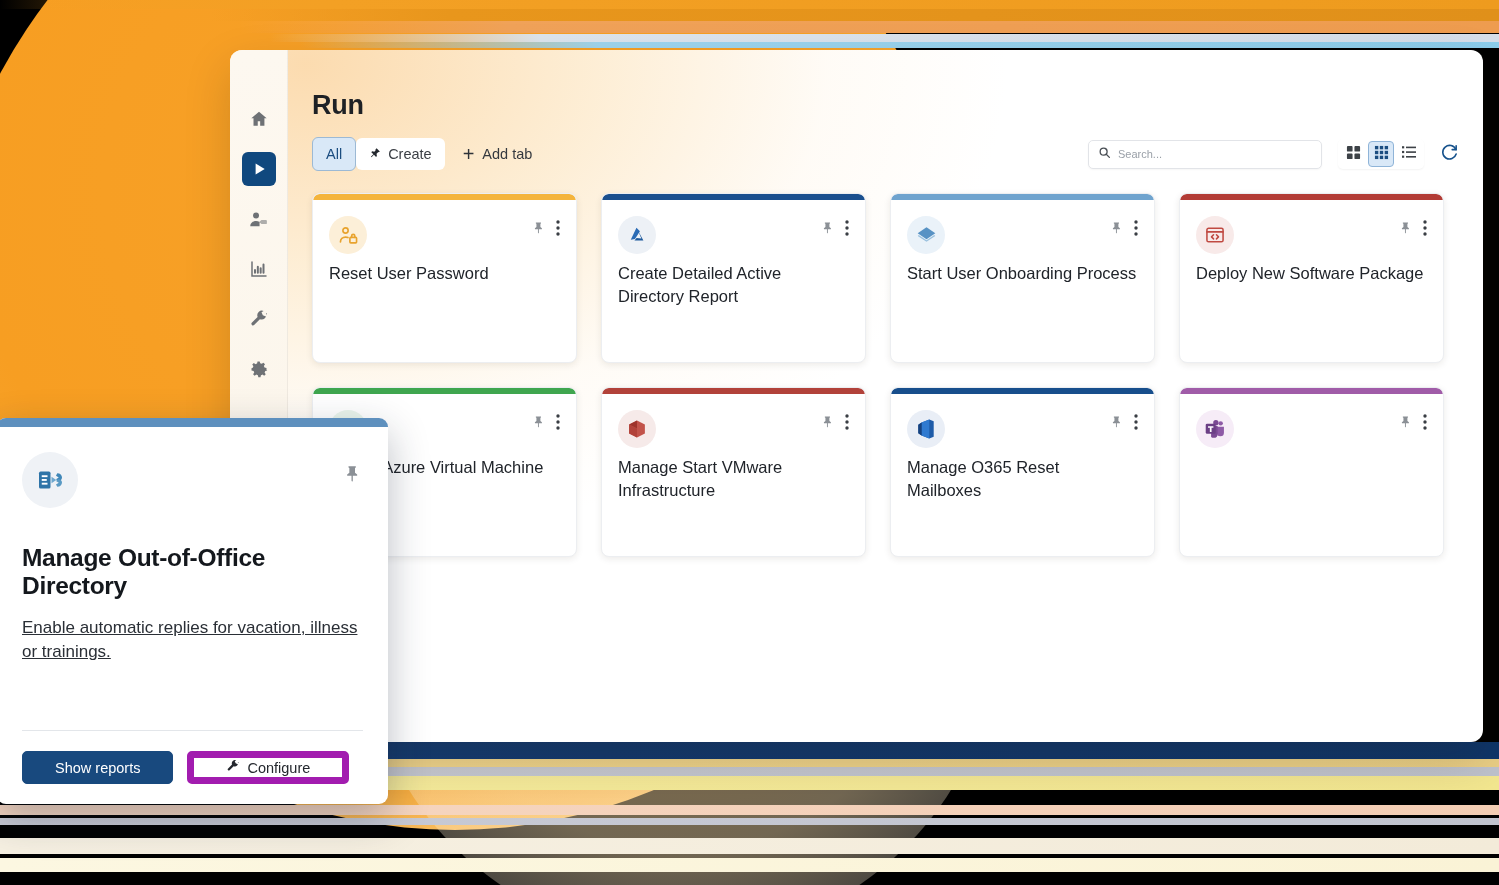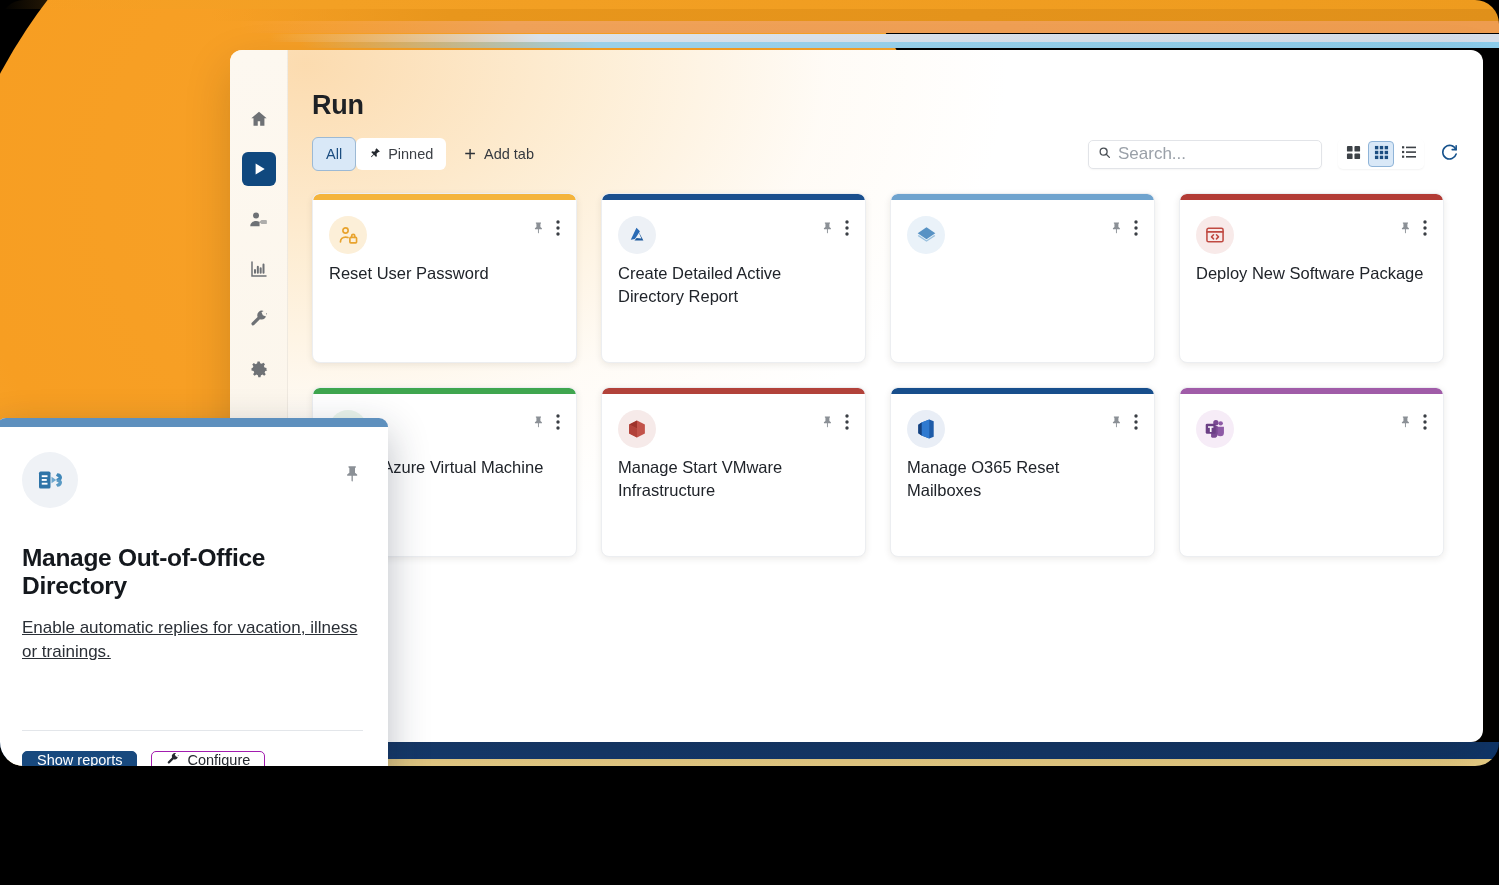--- a/index.html
+++ b/index.html
@@ -2,21 +2,21 @@
 <html><head>
 <meta charset="utf-8">
 <style>
   * { box-sizing: border-box; margin: 0; padding: 0; }
   html, body {
     width: 1499px; height: 885px;
     background: #000;
     font-family: "Liberation Sans", "DejaVu Sans", sans-serif;
     overflow: hidden;
   }
-  #stage { position: relative; width: 1499px; height: 766px; overflow: hidden; border-radius: 24px; }
+  #stage { position: relative; width: 1499px; height: 885px; overflow: hidden; }
 
   
   .bg-circle {
     position: absolute;
     left: -60px; top: -200px;
     width: 1030px; height: 1030px;
     border-radius: 50%;
     background: radial-gradient(circle at 42% 38%, #F7A128 0%, #F79E22 46%, #F6A62F 66%, #FBD79A 84%, #FEF0DC 95%, #FFFFFF 100%);
   }
   .bg-circle-2 {
@@ -99,21 +99,21 @@
 
   .tb-right { margin-left: auto; display: flex; align-items: center; gap: 16px; }
   .search-box {
     width: 234px; height: 29px; background: #fff;
     border: 1px solid #E2E4E8; border-radius: 5px;
     display: flex; align-items: center; gap: 7px; padding: 0 9px;
     box-shadow: 0 1px 2px rgba(0,0,0,0.04);
   }
   .search-box input {
     border: none; outline: none; background: transparent;
-    font-size: 17px; color: #4A4F55; width: 100%;
+    font-size: 11px; color: #4A4F55; width: 100%;
     font-family: "Liberation Sans", sans-serif;
   }
   .search-box input::placeholder { color: #9AA0A8; }
 
   .view-group {
     display: flex; align-items: center; gap: 2px;
     background: #fff; border-radius: 5px; padding: 2px;
     box-shadow: 0 1px 2px rgba(0,0,0,0.05);
   }
   .view-btn {
@@ -179,26 +179,26 @@
     margin-top: 36px; font-size: 24.5px; font-weight: 700;
     color: #14181D; letter-spacing: -0.3px;
   }
   .ov-desc {
     margin-top: 16px; font-size: 17px; line-height: 1.42; color: #2A2F36; text-decoration: underline;
   }
   .ov-sep { margin-top: auto; border-top: 1px solid #E3E6EA; }
   .ov-btns { display: flex; gap: 14px; padding-top: 20px; }
   .btn {
     height: 33px; border-radius: 5px; font-size: 14.5px;
-    display: inline-flex; align-items: flex-start; justify-content: center;
-    gap: 7px; padding: 0 14px; cursor: pointer;
+    display: inline-flex; align-items: center; justify-content: center;
+    gap: 7px; padding: 0 32px; cursor: pointer;
     font-family: "Liberation Sans", sans-serif;
   }
   .btn-primary { background: #18497E; color: #fff; border: 1px solid #18497E; }
-  .btn-secondary { background: #fff; color: #24282E; border: 1px solid #a21caf; }
+  .btn-secondary { background: #fff; color: #24282E; border: 7px solid #a21caf; }
 </style>
 </head>
 <body>
 
 <div id="stage">
 
   <div class="bg-circle"></div>
 
   <div class="stripe o1"></div>
   <div class="stripe o2"></div>
@@ -276,21 +276,21 @@
         <div class="tabs">
           <div class="tab active">
             <span>All</span>
           </div>
           <div class="tab">
             <span>
               <svg width="12" height="12" viewBox="0 0 24 24" fill="#24282E">
                   <path d="M15.2 2.4 21.6 8.8l-1.7 1.7-1.2-.4-3.6 3.6.7 4.4-1.7 1.7-4.2-4.2-5 5-1.1-1.1 5-5-4.2-4.2 1.7-1.7 4.4.7L13.3 6.3l-.4-1.2 2.3-2.7z"></path>
                 </svg>
             </span>
-            <span>Pinned</span>
+            <span>Create</span>
           </div>
           <div class="add-tab">
             <span class="plus">+</span>
             <span>Add tab</span>
           </div>
         </div>
 
         <div class="tb-right">
           <div class="search-box">
             <span>
@@ -428,20 +428,21 @@
               </span>
               <span class="kebab">
                 <svg width="4" height="16" viewBox="0 0 4 16" fill="currentColor">
                     <circle cx="2" cy="2" r="1.7"></circle>
                     <circle cx="2" cy="8" r="1.7"></circle>
                     <circle cx="2" cy="14" r="1.7"></circle>
                   </svg>
               </span>
             </div>
           </div>
+          <div class="card-title">Start User Onboarding Process</div>
         </div>
 
         <div class="card">
           <div class="accent" style="background:#B23B35"></div>
           <div class="card-head">
             <div class="card-icon" style="background:#F8EAE9">
               <svg width="22" height="22" viewBox="0 0 24 24" fill="none" stroke="#C04A42" stroke-width="1.7" stroke-linecap="round" stroke-linejoin="round">
                 <rect x="3.2" y="4.6" width="17.6" height="14.8" rx="1.8"></rect>
                 <path d="M3.2 8.6h17.6"></path>
                 <path d="M10.4 11.8 8.2 14l2.2 2.2M13.6 11.8 15.8 14l-2.2 2.2"></path>

